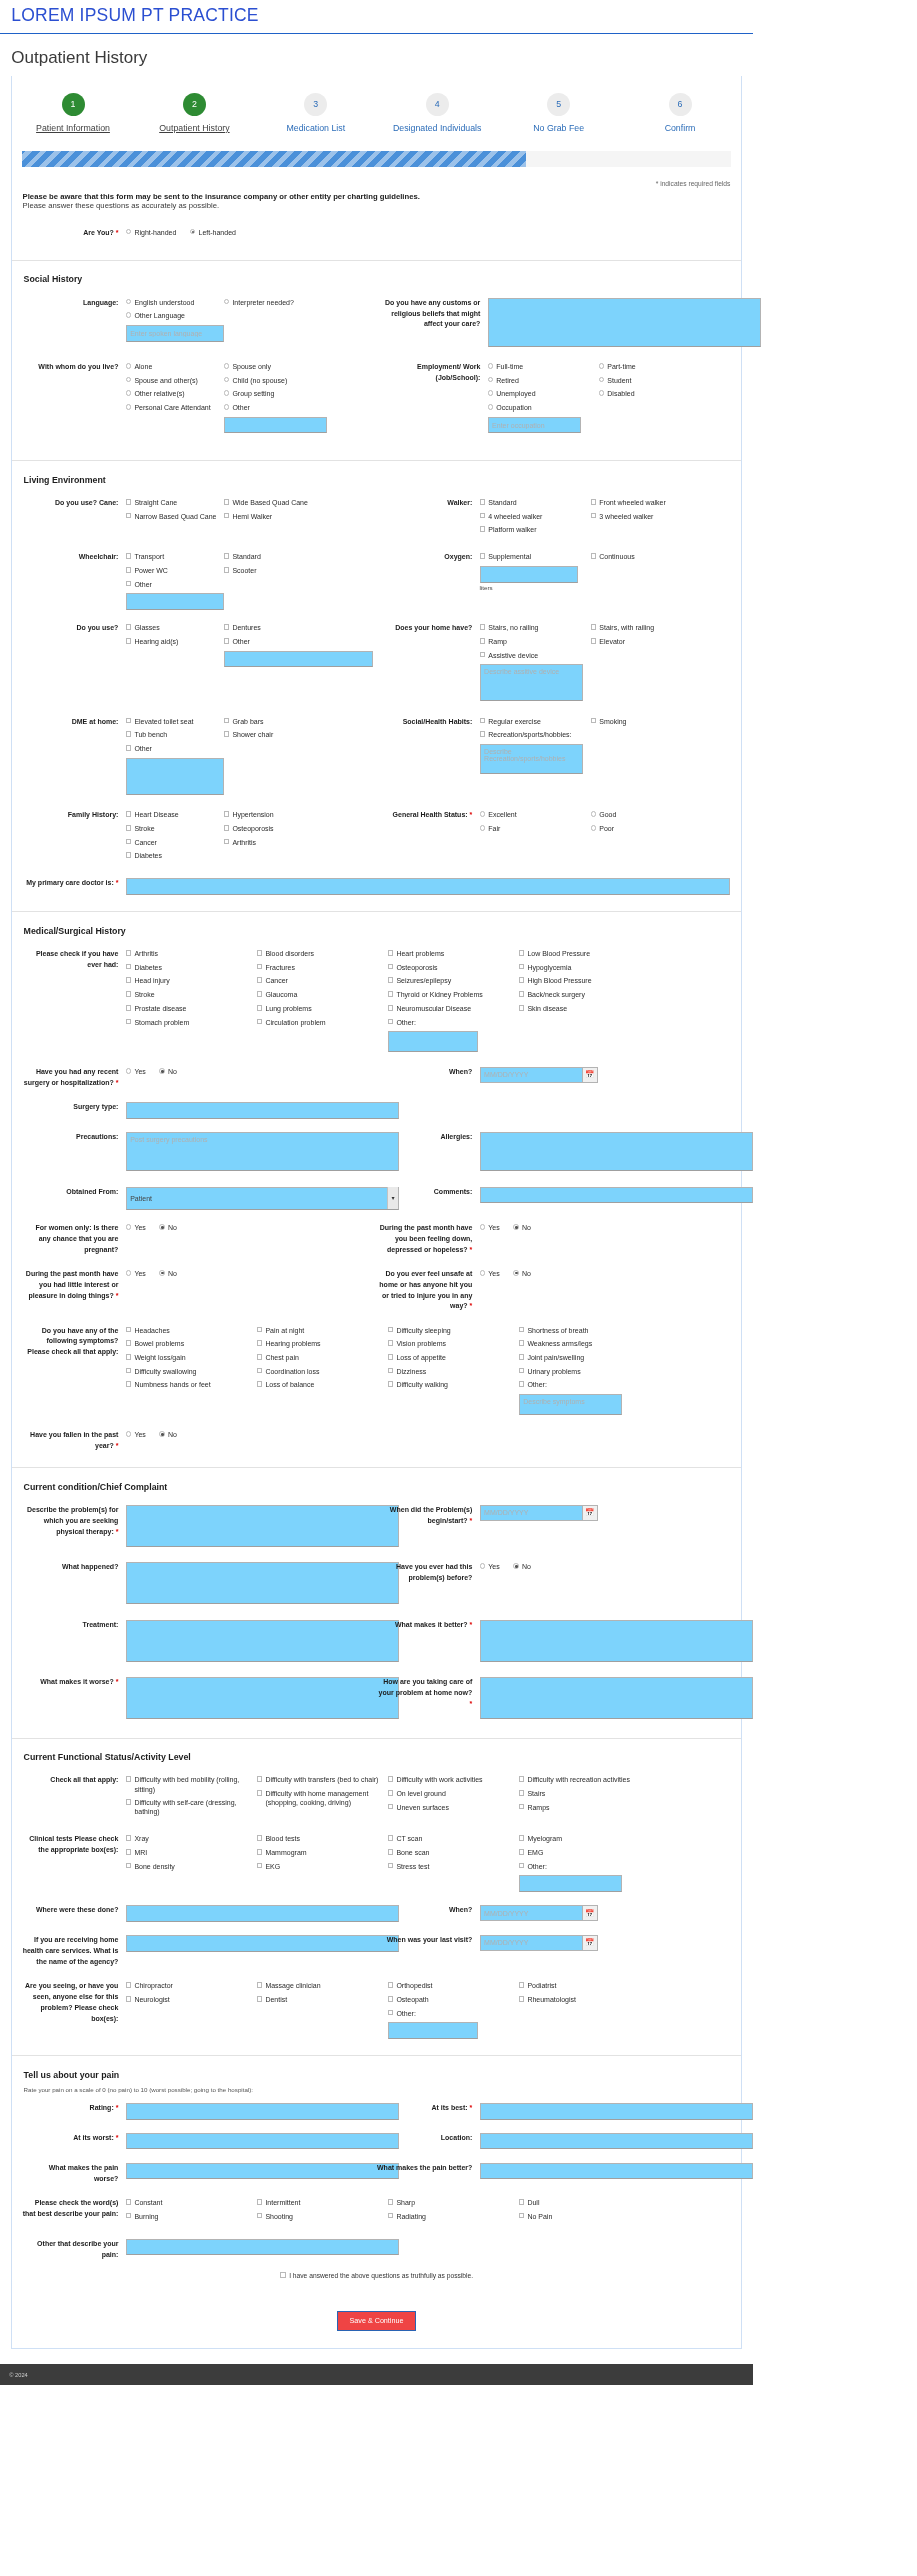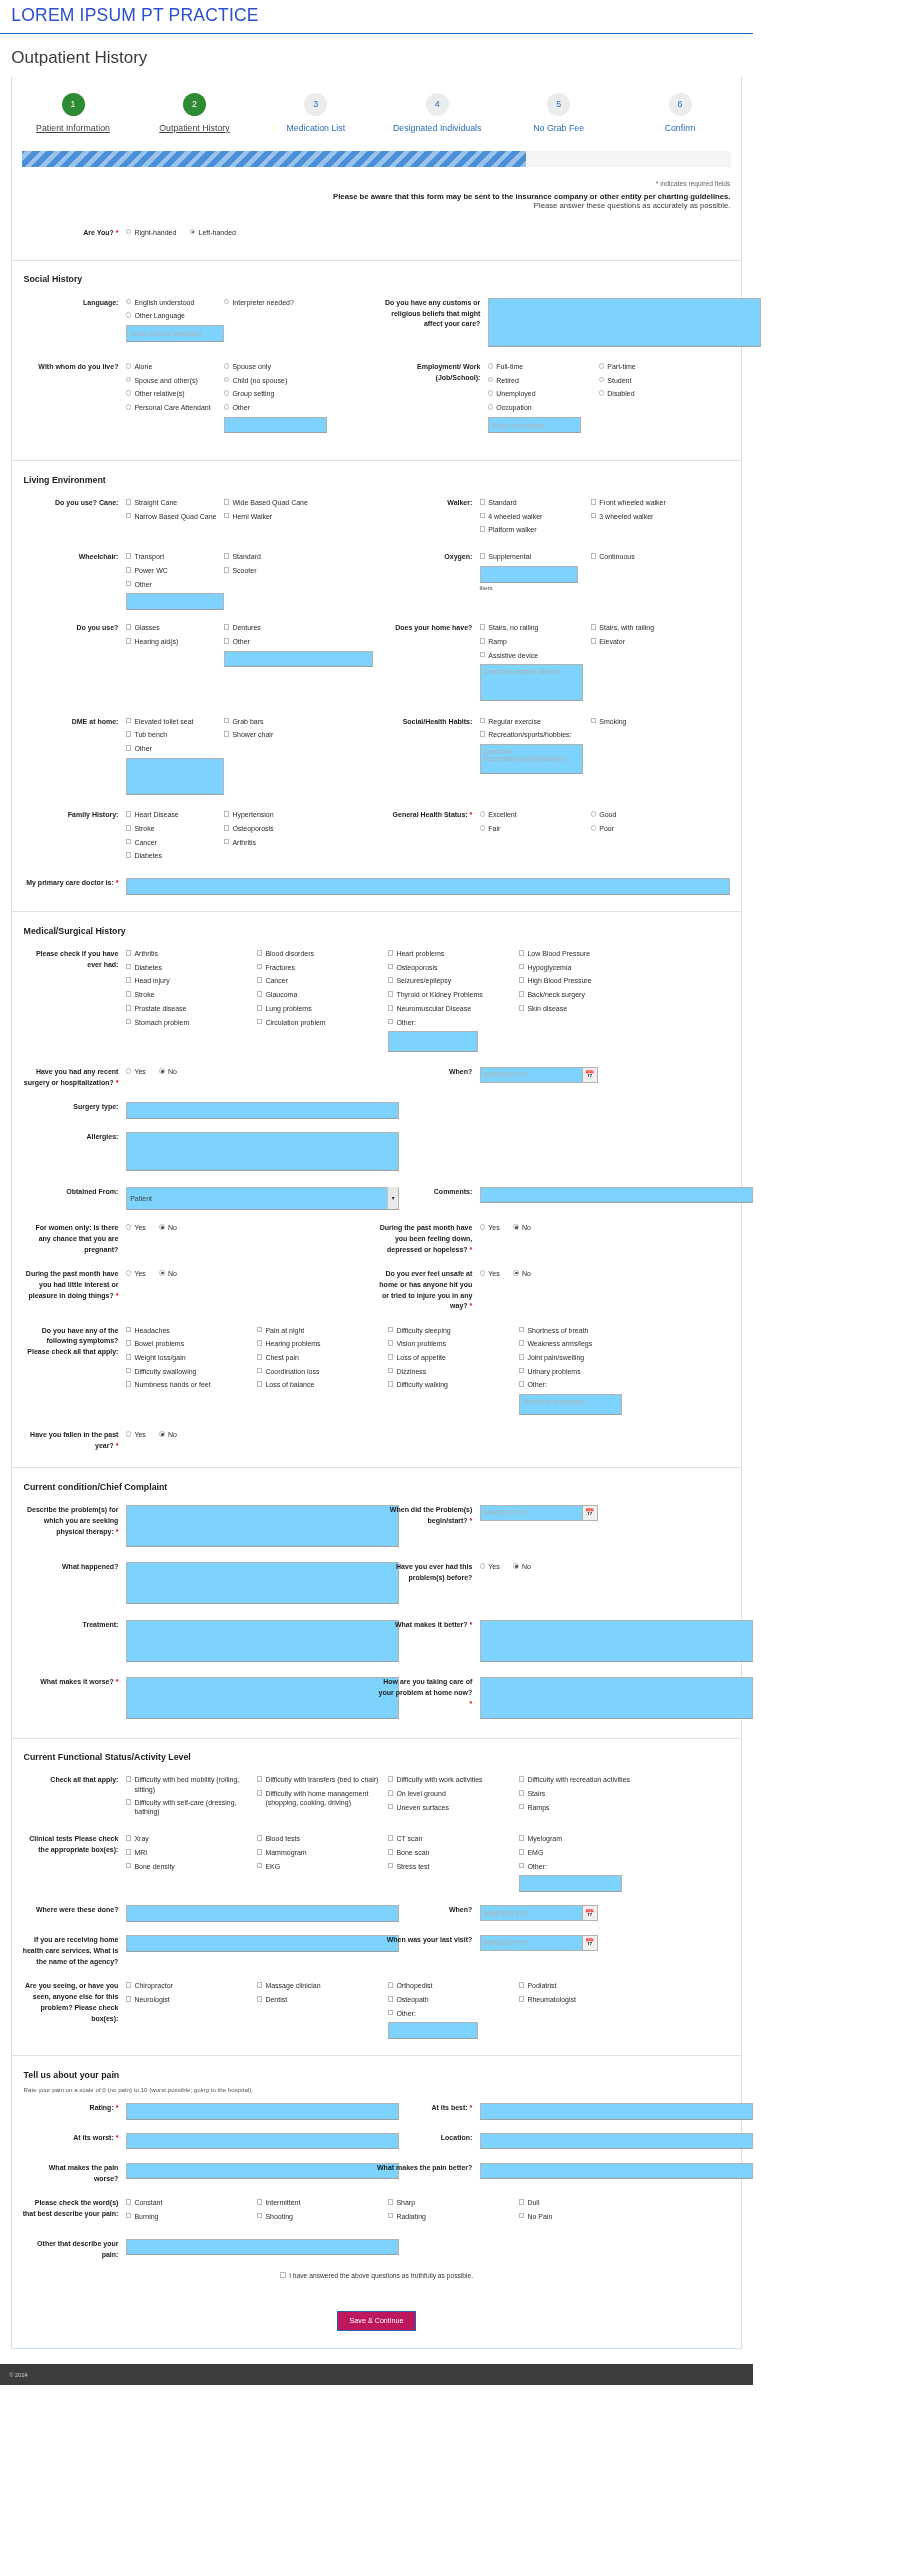--- a/index.html
+++ b/index.html
@@ -78,21 +78,20 @@
   }
 
   .required-note {
     text-align:right;
     font-size:6.7px;
     color:#666;
     padding:13.4px 10.3px 2.1px 0;
   }
   .intro {
     padding:3.1px 10.3px 2.1px 10.3px;
-    text-align:right;
   }
   .intro .bold { font-weight:bold; color:#222; font-size:7.7px; }
   .intro .plain { color:#3a3a3a; font-size:7.7px; }
 
   
   .section {
     border-top:0.5px solid #e2e2e2;
     padding:8.2px 10.3px 13.4px 10.3px;
   }
   .section.noline { border-top:none; }
@@ -191,21 +190,21 @@
   .consent {
     display:flex; align-items:center;
     justify-content:center;
     font-size:6.7px; color:#333;
     padding:10.3px 0 5.2px 0;
   }
   .consent .box { width:5.7px;height:5.7px;border:0.5px solid #b9b9b9;background:#fff;margin-right:3.6px; }
 
   .submit-row { display:flex; justify-content:center; padding:13.4px 0 17.5px 0; }
   .submit-btn {
-    background:#be185d; color:#fff;
+    background:#ef4444; color:#fff;
     border:0.5px solid #2a63b3;
     font-size:7.2px; padding:4.6px 11.3px;
     font-family:"Liberation Sans", sans-serif;
   }
 
   .footer {
     margin-top:14.4px;
     background:#3c3c3c;
     height:21.6px;
     display:flex; align-items:center;
@@ -878,20 +877,24 @@
 
       <div class="row">
         <div class="half">
           <div class="lab">Surgery type:</div>
           <div class="fld"><input class="txt" style="width: 273px;"></div>
         </div>
         <div class="half"></div>
       </div>
 
       <div class="row">
+        <div class="half">
+          <div class="lab">Precautions:</div>
+          <div class="fld"><textarea class="txt" style="width: 273px; height: 39px;" placeholder="Post surgery precautions"></textarea></div>
+        </div>
         <div class="half">
           <div class="lab">Allergies:</div>
           <div class="fld"><textarea class="txt" style="width: 273px; height: 39px;"></textarea></div>
         </div>
       </div>
 
       <div class="row">
         <div class="half">
           <div class="lab">Obtained From:</div>
           <div class="fld">

